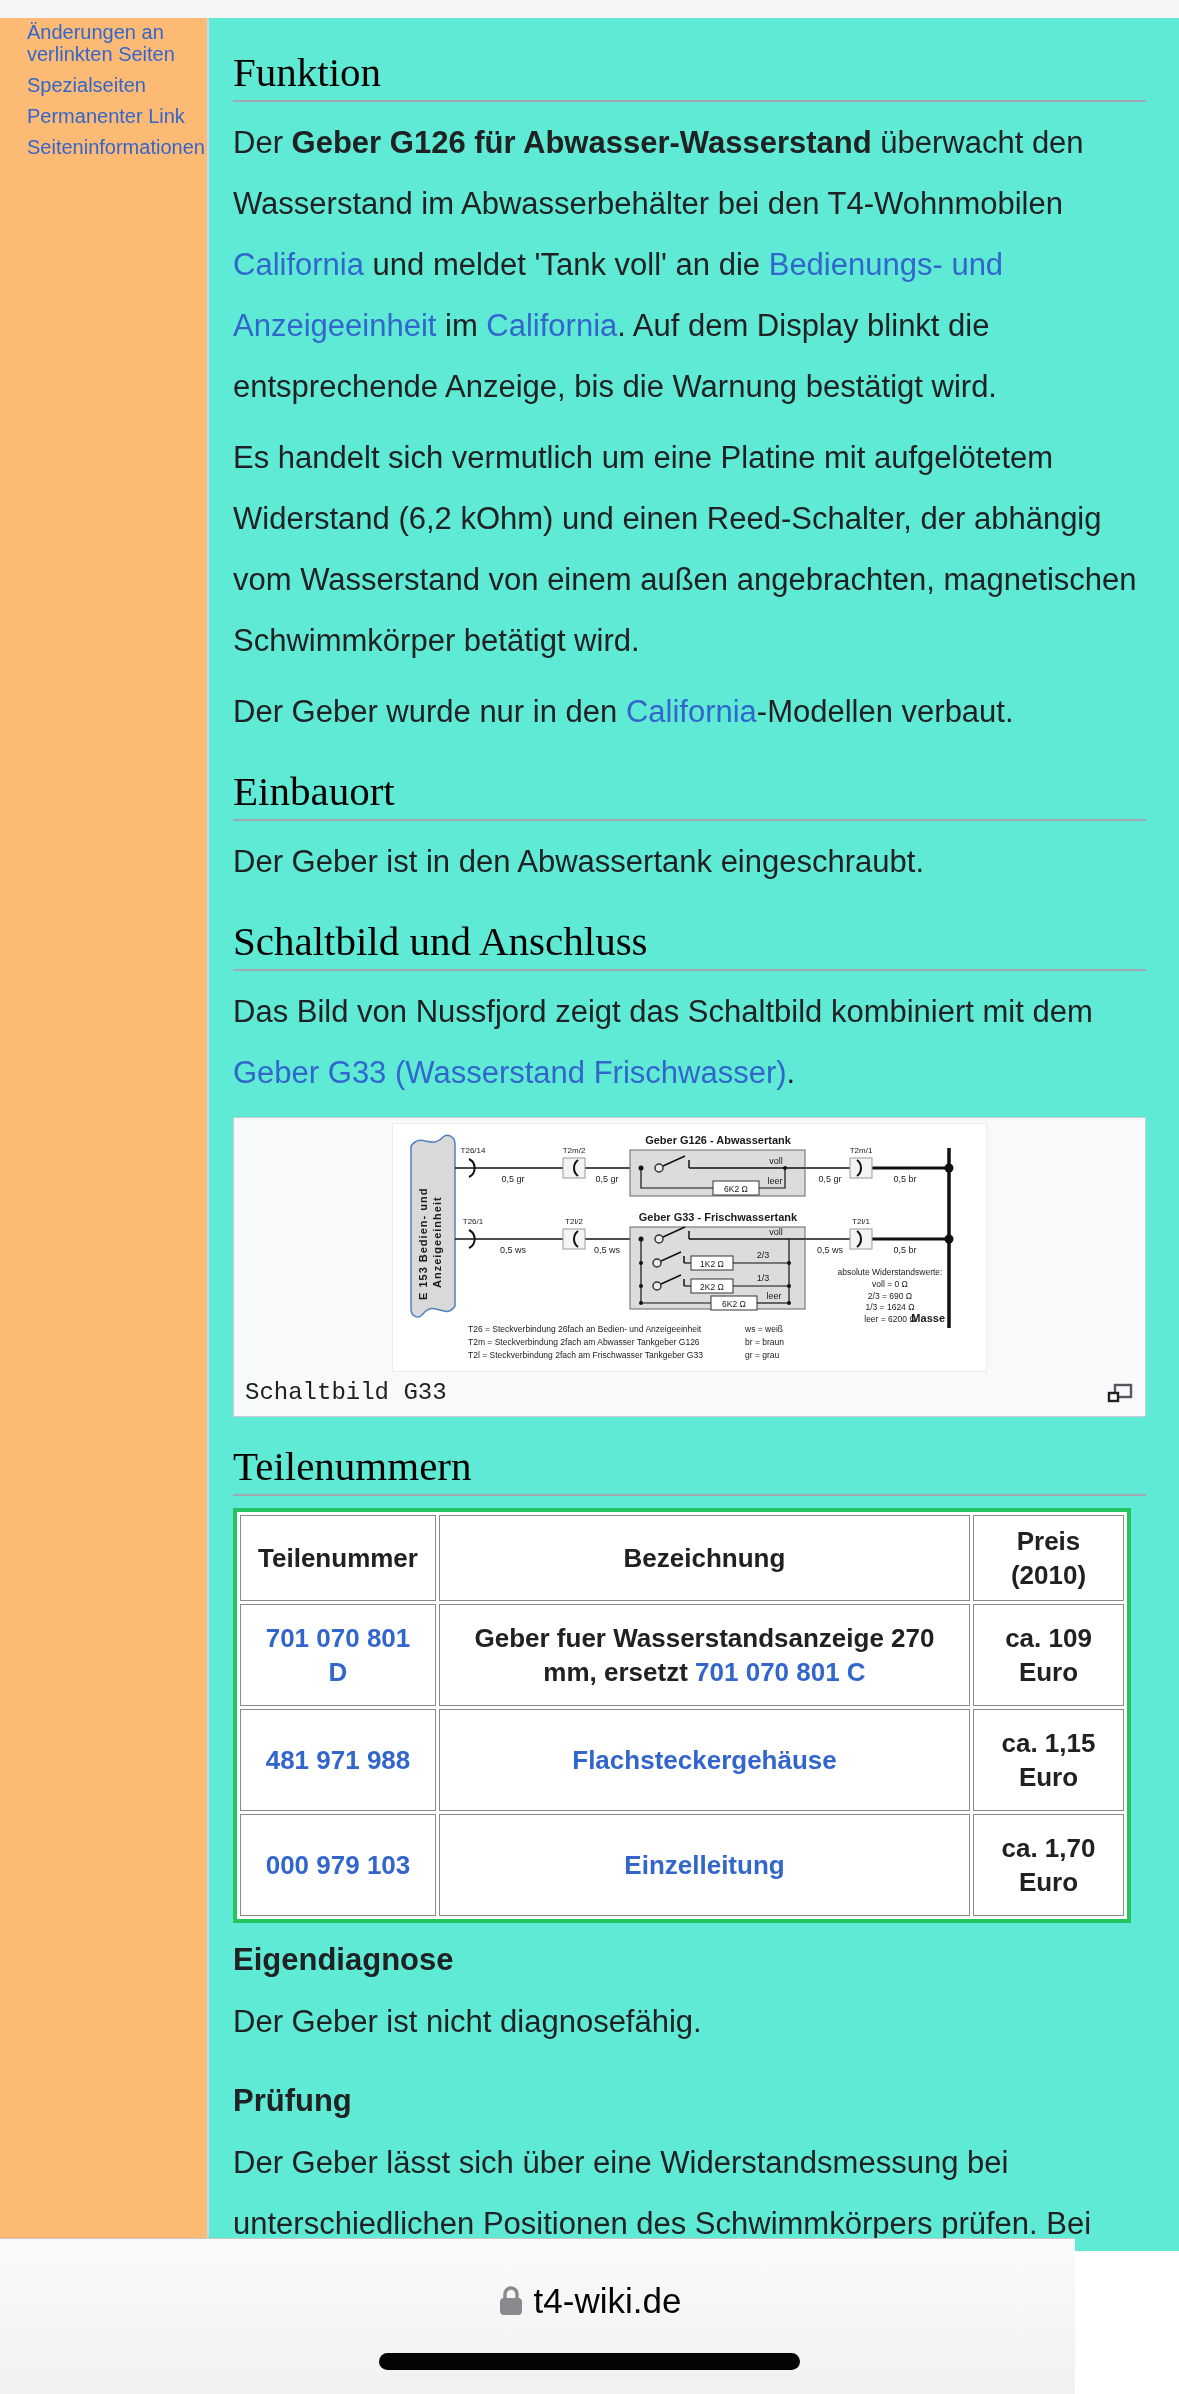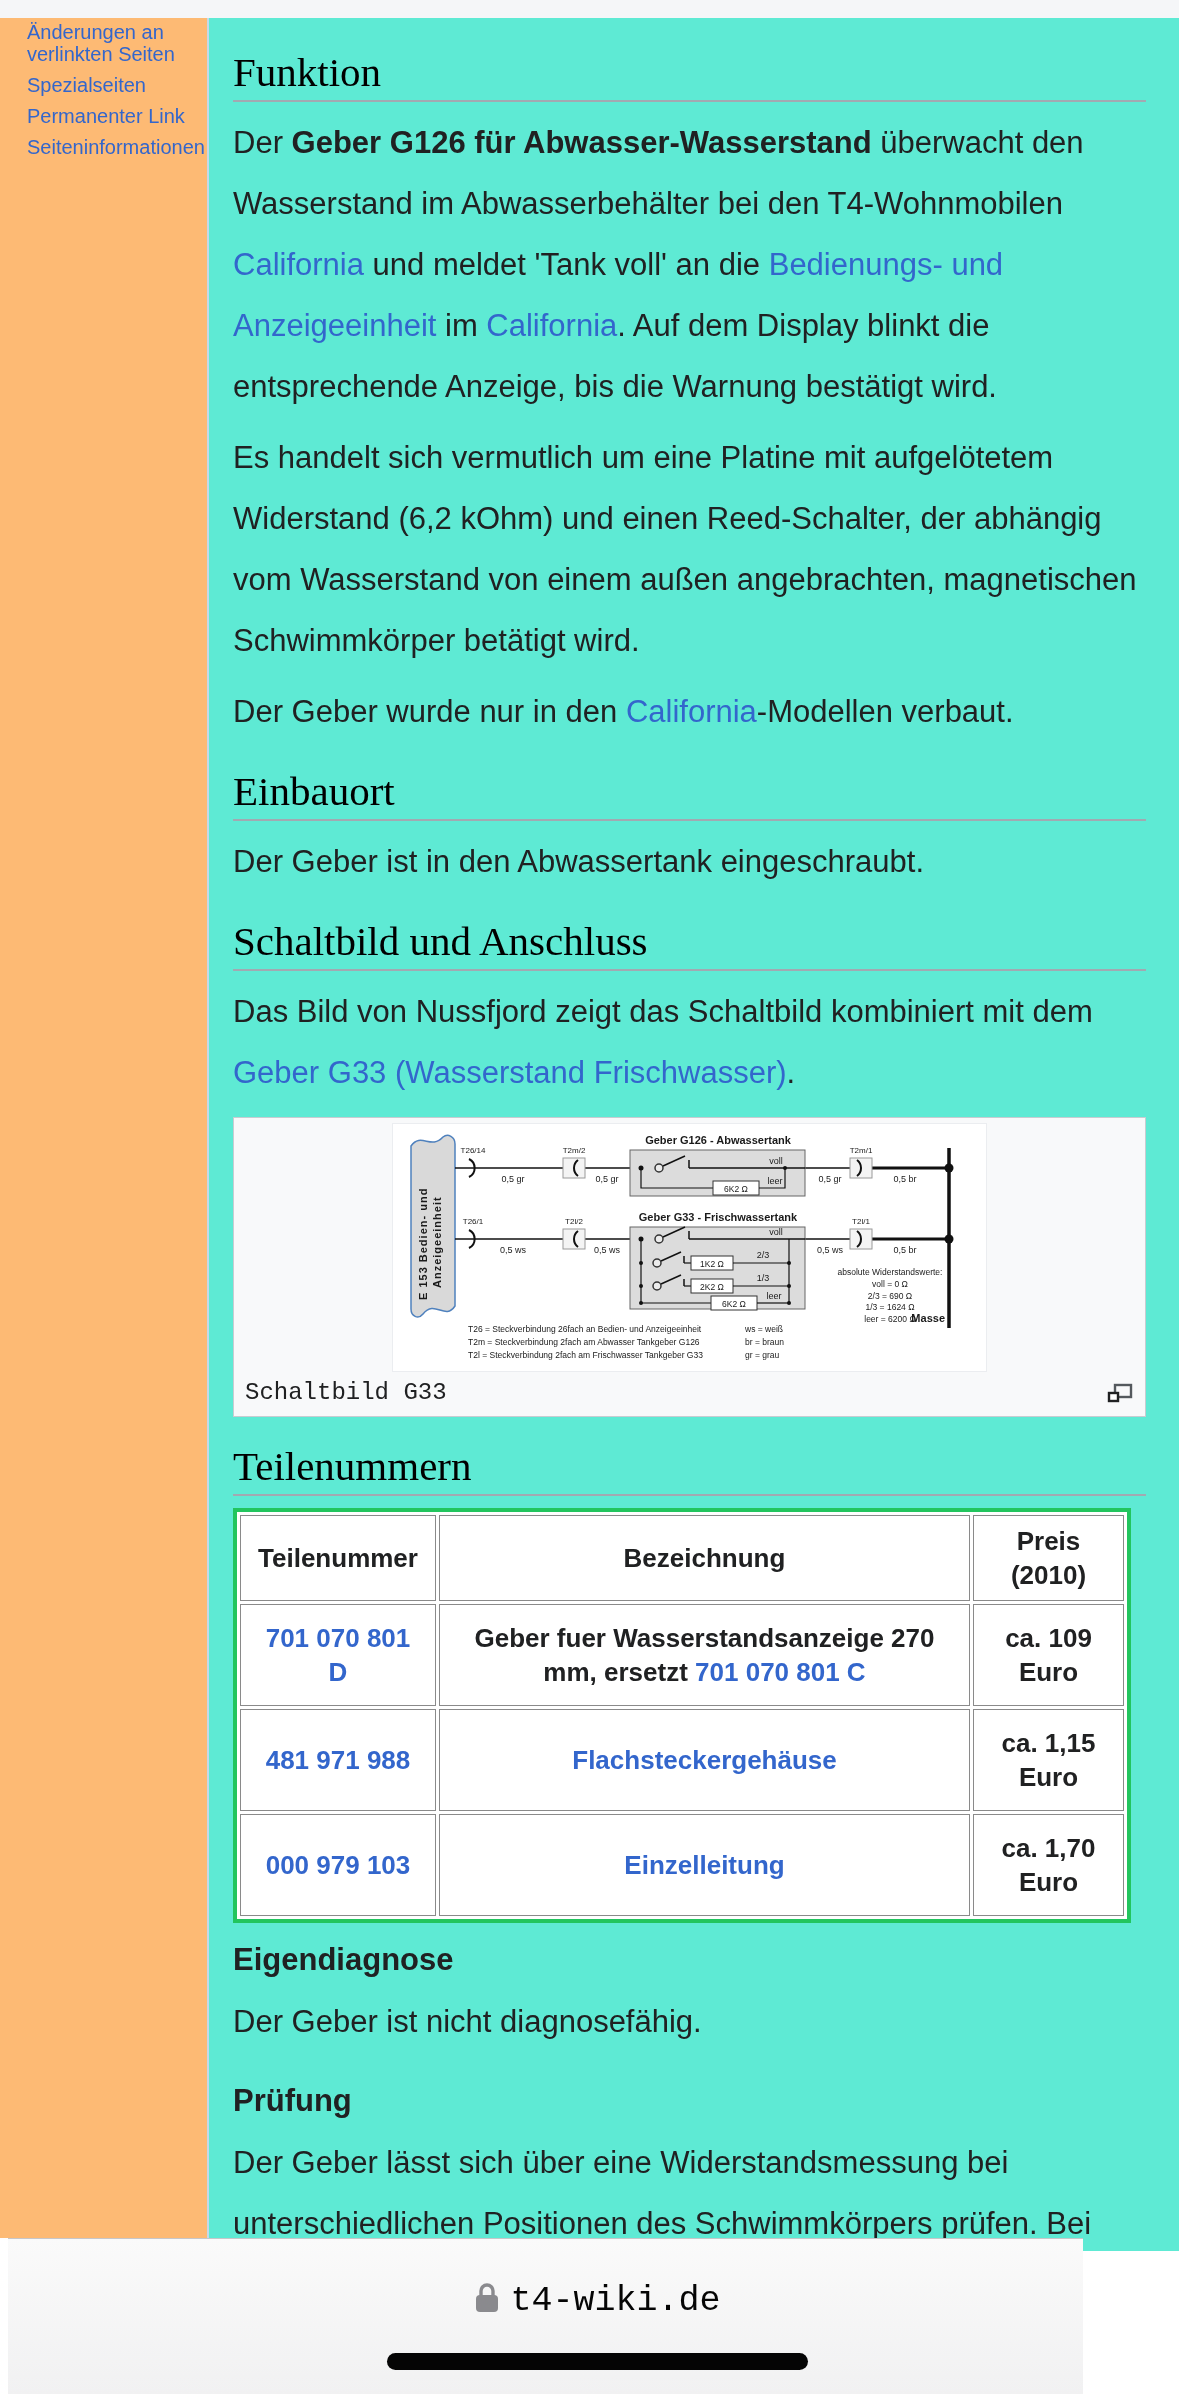--- a/index.html
+++ b/index.html
@@ -39,22 +39,22 @@
   table.parts th{font-weight:700;padding:8px 12px;}
   .col-part{width:170px;}.col-desc{width:505px;}.col-price{width:125px;}
   
   .schem text{font-family:"Liberation Sans",sans-serif;fill:#1a1a1a;}
   .schem .ttl{font-size:11px;font-weight:700;}
   .schem .lbl{font-size:9px;}
   .schem .sm{font-size:8.5px;}
   .schem .conn{font-size:8px;}
   .schem .bold{font-weight:700;font-size:11px;}
   
-  .bbar{position:absolute;left:8px;top:2238px;width:1075px;height:156px;
-        background:linear-gradient(#fafafa,#f1f1f2);border-top:1px solid #c7c7c9;box-sizing:border-box;font-family:Liberation Mono, monospace;}
+  .bbar{position:absolute;left:0;top:2238px;width:1075px;height:156px;
+        background:linear-gradient(#fafafa,#f1f1f2);border-top:1px solid #c7c7c9;box-sizing:border-box;}
   .urlrow{position:absolute;left:0;top:42px;width:1179px;text-align:center;
           font-size:35px;color:#050505;cursor:pointer;}
   .urlrow svg{vertical-align:-4px;margin-right:10px;}
   .home-indicator{position:absolute;left:379px;top:114px;width:421px;height:17px;
                   border-radius:9px;background:#050505;}
 </style>
 </head>
 <body>
 
 <div class="page">

